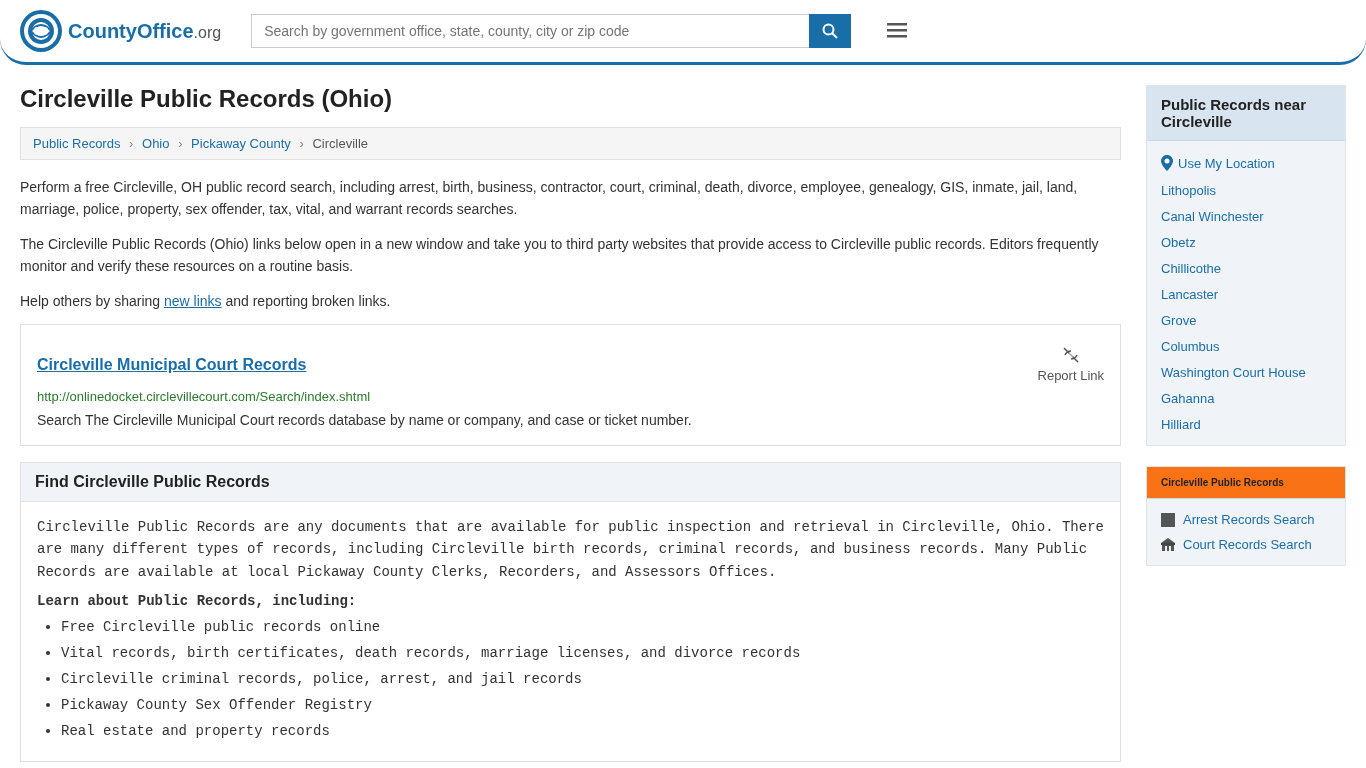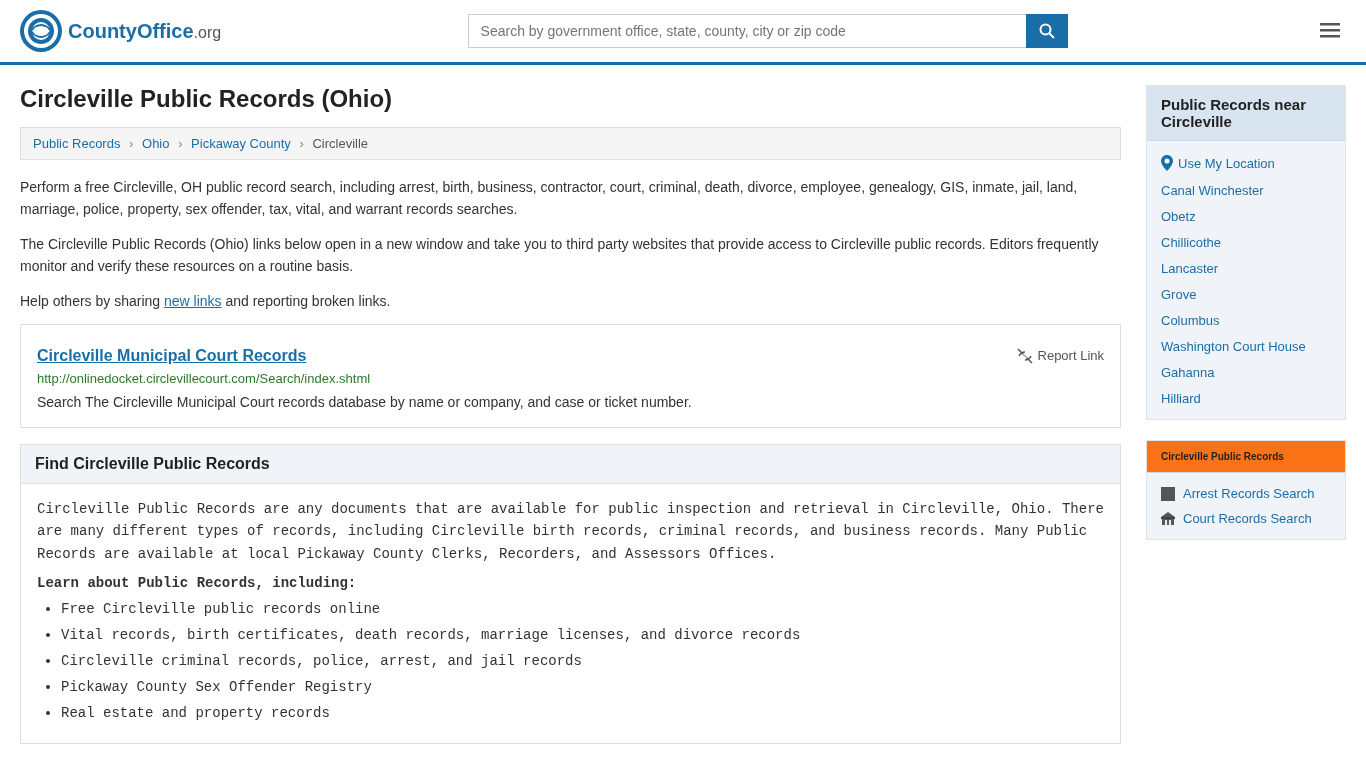--- a/index.html
+++ b/index.html
@@ -5,21 +5,22 @@
     * { box-sizing: border-box; margin: 0; padding: 0; }
     body { font-family: Arial, sans-serif; font-size: 14px; color: #333; background: #fff; }
 
     
     #header {
       background: #fff;
       border-bottom: 3px solid #1a6ea8;
       padding: 10px 20px;
       display: flex;
       align-items: center;
-      justify-content: space-between;
+      justify-content: flex-start;
+      border-radius: 26px;
     }
     #logo-area {
       display: flex;
       align-items: center;
       gap: 6px;
     }
     #logo-icon {
       width: 42px;
       height: 42px;
     }
@@ -132,20 +133,21 @@
     }
     #report-link-btn {
       display: flex;
       align-items: center;
       gap: 5px;
       background: none;
       border: none;
       cursor: pointer;
       color: #555;
       font-size: 13px;
+      flex-direction: column;
     }
     #record-url {
       color: #2a7a2a;
       font-size: 13px;
       margin-bottom: 6px;
       display: block;
     }
     #record-desc {
       font-size: 14px;
       color: #333;
@@ -357,20 +359,23 @@
       <div id="sidebar-nearby-header">Public Records near Circleville</div>
       <div id="sidebar-nearby-links">
         <div id="use-my-location">
           <svg width="12" height="16" viewBox="0 0 12 16">
             <path d="M6 0 C2.7 0 0 2.7 0 6 C0 10 6 16 6 16 C6 16 12 10 12 6 C12 2.7 9.3 0 6 0 Z" fill="#1a6ea8"></path>
             <circle cx="6" cy="6" r="2.5" fill="#fff"></circle>
           </svg>
           <a href="#">Use My Location</a>
         </div>
         <div class="sidebar-link-item">
+          <a href="#">Lithopolis</a>
+        </div>
+        <div class="sidebar-link-item">
           <a href="#">Canal Winchester</a>
         </div>
         <div class="sidebar-link-item">
           <a href="#">Obetz</a>
         </div>
         <div class="sidebar-link-item">
           <a href="#">Chillicothe</a>
         </div>
         <div class="sidebar-link-item">
           <a href="#">Lancaster</a>

